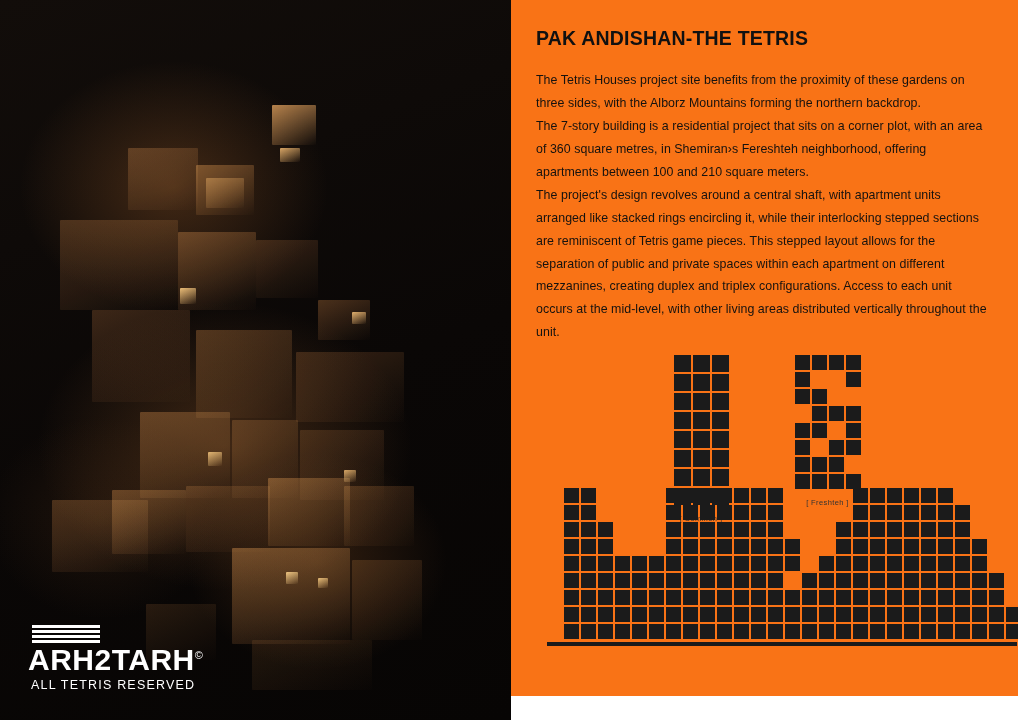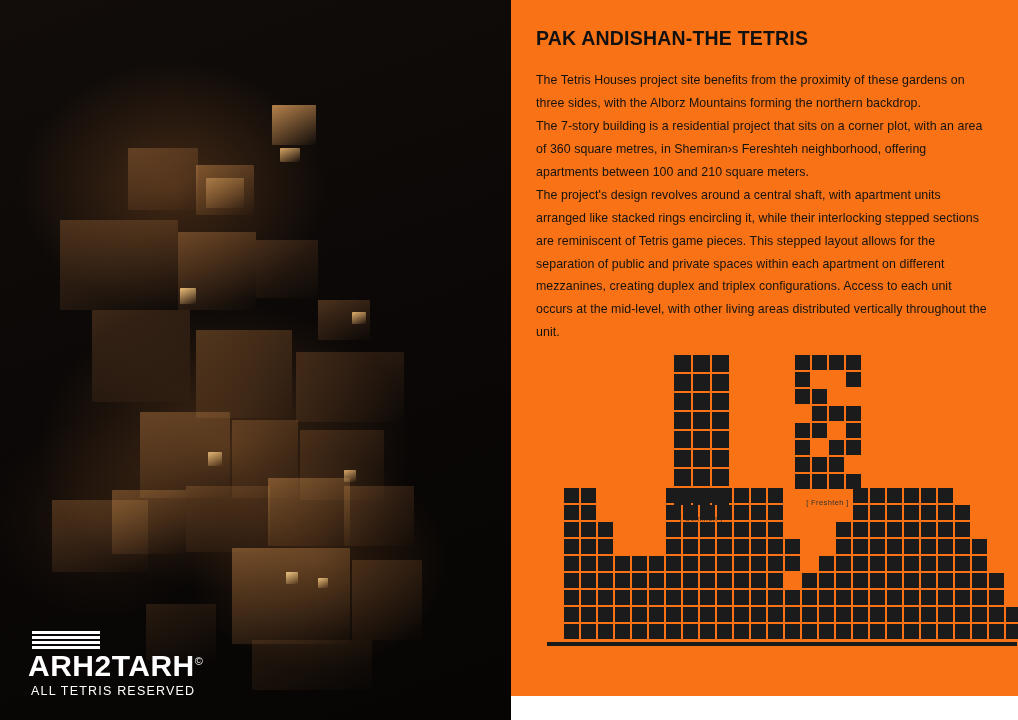--- a/index.html
+++ b/index.html
@@ -39,21 +39,21 @@
     left: 0; top: 0; right: 0; bottom: 0;
   }
   .win {
     position: absolute;
     border-radius: 1px;
     mix-blend-mode: screen;
   }
   .logo {
     position: absolute;
     left: 28px;
-    bottom: 22px;
+    bottom: 28px;
     color: #ffffff;
     user-select: none;
   }
   .logo-mark {
     position: relative;
     display: block;
     width: 68px;
     height: 18px;
     margin-left: 4px;
   }

